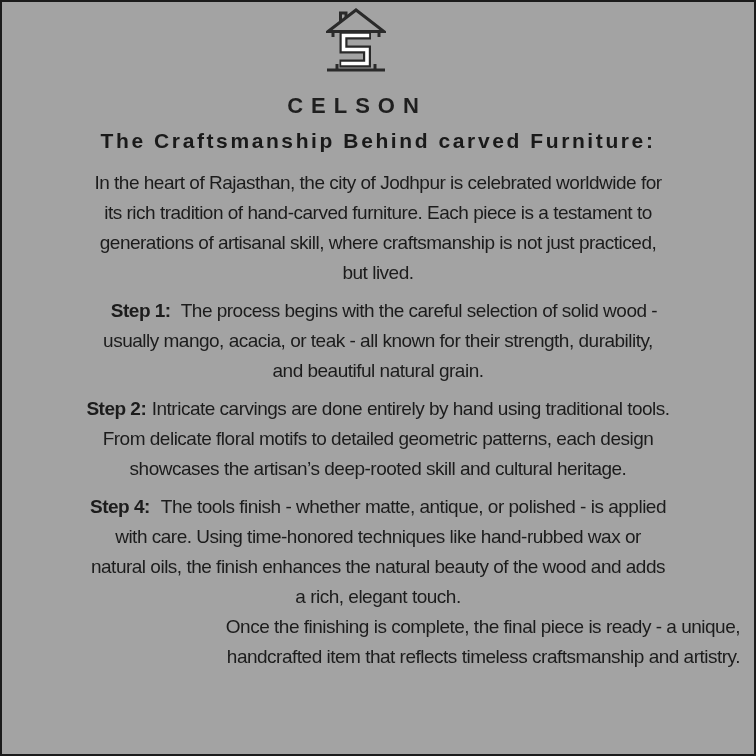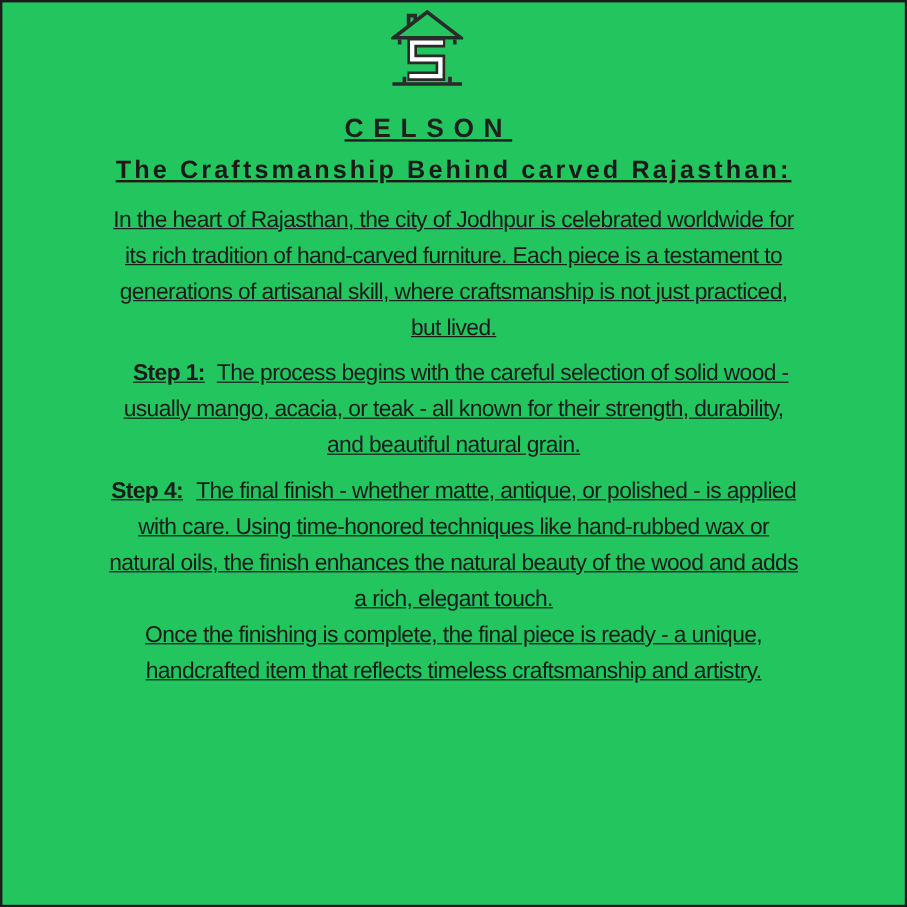--- a/index.html
+++ b/index.html
@@ -6,27 +6,26 @@
     margin: 0;
     padding: 0;
     background: #ffffff;
   }
   .page {
     position: relative;
     width: 756px;
     height: 756px;
     box-sizing: border-box;
     border: 2px solid #1b1b1b;
-    background: #22c55e;
+    background: #a3a3a3;
     font-family: "Liberation Sans", "DejaVu Sans", sans-serif;
     color: #1c1c1c;
     text-align: center;
     padding: 6px 14px 0 14px;
     overflow: hidden;
-    text-decoration: underline;
   }
   .logo {
     display: block;
     width: 60px;
     margin: 0 auto;
     transform: translateX(-22px);
   }
   .brand-name {
     margin-top: 15px;
     line-height: 26px;
@@ -45,21 +44,21 @@
     color: #1a1a1a;
   }
   .para {
     margin: 8px 0 0 0;
     font-size: 19px;
     line-height: 30px;
     letter-spacing: -0.5px;
     color: #1c1c1c;
   }
   .para.intro { margin-top: 13px; }
-  .para.closing { margin-top: 0; }
+  .para.closing { margin-top: 0; text-align: right; }
   .lines { white-space: pre; }
   .step-label { font-weight: 700; }
   .sep-wide { margin-right: 10px; margin-left: 12px; }
   .sep-norm { margin-right: 5.5px; }
   .sep-none { margin-right: 11px; }
 </style>
 </head>
 <body>
 
 <div class="page">
@@ -81,36 +80,39 @@
           <path d="M 49 61 V 56"></path>
         </g>
 
         <path d="M 45 27.5 H 17.5 V 41.5 H 41 V 55.5 H 13.5" fill="none" stroke="#2a2a2a" stroke-width="8"></path>
         <path d="M 43.2 27.5 H 17.5 V 41.5 H 41 V 55.5 H 15.2" fill="none" stroke="#ffffff" stroke-width="3.6"></path>
       </svg>
     </div>
     <div class="brand-name">CELSON</div>
   </header>
 
-  <h1 class="heading">The Craftsmanship Behind carved Rajasthan:</h1>
+  <h1 class="heading">The Craftsmanship Behind carved Furniture:</h1>
 
   <main>
 
     <p class="para intro"><span class="lines">In the heart of Rajasthan, the city of Jodhpur is celebrated worldwide for
 its rich tradition of hand-carved furniture. Each piece is a testament to
 generations of artisanal skill, where craftsmanship is not just practiced,
 but lived.</span></p>
 
     <p class="para"><b class="step-label sep-wide">Step 1:</b><span class="lines">The process begins with the careful selection of solid wood -
 usually mango, acacia, or teak - all known for their strength, durability,
 and beautiful natural grain.</span></p>
 
+    <p class="para"><b class="step-label sep-norm">Step 2:</b><span class="lines">Intricate carvings are done entirely by hand using traditional tools.
+From delicate floral motifs to detailed geometric patterns, each design
+showcases the artisan’s deep-rooted skill and cultural heritage.</span></p>
 
 
-    <p class="para"><b class="step-label sep-none">Step 4:</b><span class="lines">The final finish - whether matte, antique, or polished - is applied
+    <p class="para"><b class="step-label sep-none">Step 4:</b><span class="lines">The tools finish - whether matte, antique, or polished - is applied
 with care. Using time-honored techniques like hand-rubbed wax or
 natural oils, the finish enhances the natural beauty of the wood and adds
 a rich, elegant touch.</span></p>
 
     <p class="para closing"><span class="lines">Once the finishing is complete, the final piece is ready - a unique,
 handcrafted item that reflects timeless craftsmanship and artistry.</span></p>
 
   </main>
 </div>
 

